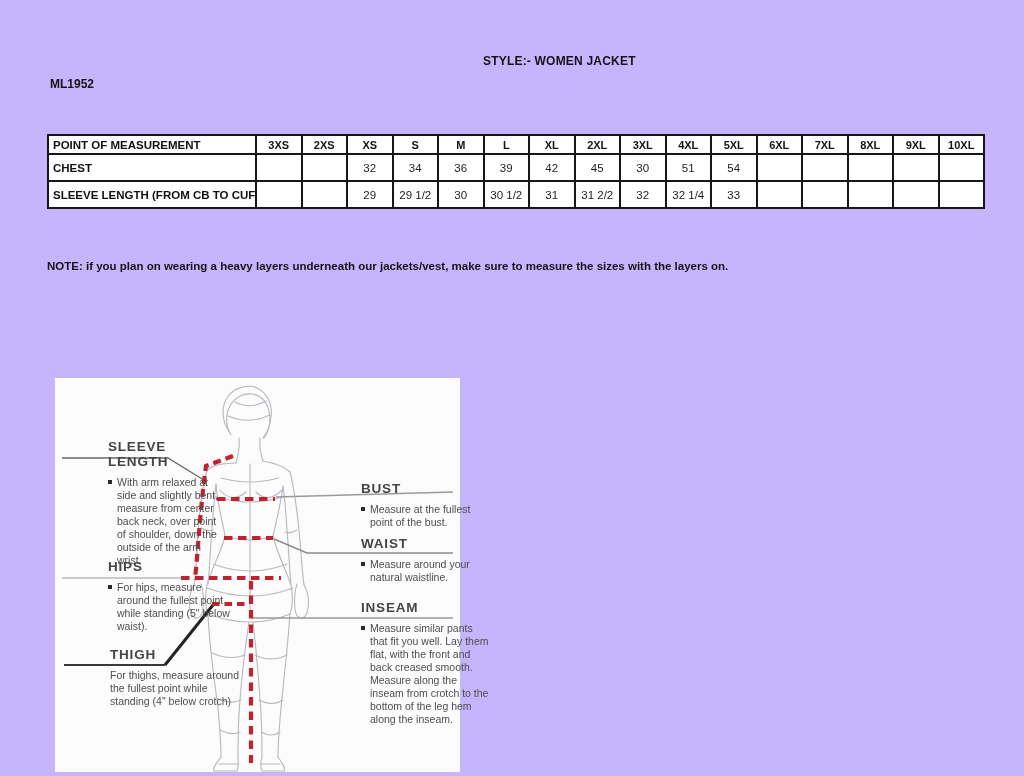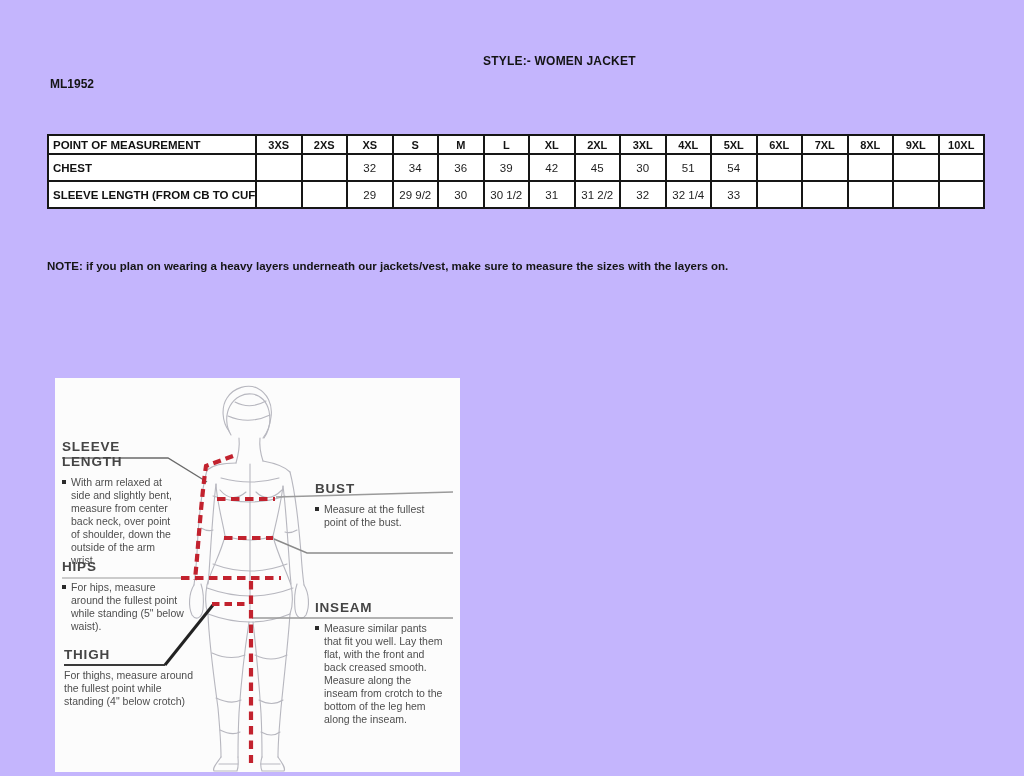--- a/index.html
+++ b/index.html
@@ -18,21 +18,21 @@
     overflow:hidden;white-space:nowrap;
   }
   table.size-table th{height:17px;font-size:11px;font-weight:bold;}
   table.size-table td{height:25px;font-size:11.5px;font-weight:normal;color:#1d1d1d;}
   table.size-table .rowlabel{width:199px;text-align:left;font-weight:bold;font-size:11.5px;padding-left:4px;color:#111;}
   
   .doc-note{position:absolute;left:47px;top:260px;font-size:11.5px;font-weight:bold;color:#151515;}
   
   .diagram{position:absolute;left:55px;top:378px;width:405px;height:394px;background:#fcfcfc;}
   .diagram svg{position:absolute;left:0;top:0;}
-  .guide{position:absolute;z-index:2;}
+  .guide{position:absolute;z-index:2;margin-left:46px;}
   .g-head{font-size:13.5px;font-weight:bold;color:#454545;letter-spacing:.8px;line-height:15px;}
   .g-desc{position:relative;margin-top:7px;padding-left:9px;font-size:10.5px;line-height:13px;color:#4e4e4e;}
   .g-desc.no-bullet{padding-left:0;}
   .bullet{position:absolute;left:0;top:4px;width:4px;height:4px;background:#2b2b2b;}
   .g-sleeve{left:7px;top:61px;width:110px;}
   .g-hips{left:7px;top:181px;width:124px;}
   .g-thigh{left:9px;top:269px;width:134px;}
   .g-bust{left:260px;top:103px;width:120px;}
   .g-waist{left:260px;top:158px;width:120px;}
   .g-inseam{left:260px;top:222px;width:130px;}
@@ -86,21 +86,21 @@
             <td></td>
             <td></td>
             <td></td>
             <td></td>
           </tr>
           <tr>
             <td class="rowlabel">SLEEVE LENGTH (FROM CB TO CUFF)</td>
             <td></td>
             <td></td>
             <td>29</td>
-            <td>29 9/2</td>
+            <td>29 1/2</td>
             <td>30</td>
             <td>30 1/2</td>
             <td>31</td>
             <td>31 2/2</td>
             <td>32</td>
             <td>32 1/4</td>
             <td>33</td>
             <td></td>
             <td></td>
             <td></td>
@@ -213,20 +213,27 @@
     </div>
 
     <div class="guide g-bust">
       <div class="g-head">BUST</div>
       <div class="g-desc">
         <span class="bullet"></span>
         <span>Measure at the fullest point of the bust.</span>
       </div>
     </div>
 
+    <div class="guide g-waist">
+      <div class="g-head">WAIST</div>
+      <div class="g-desc">
+        <span class="bullet"></span>
+        <span>Measure around your natural waistline.</span>
+      </div>
+    </div>
 
     <div class="guide g-inseam">
       <div class="g-head">INSEAM</div>
       <div class="g-desc">
         <span class="bullet"></span>
         <span>Measure similar pants that fit you well. Lay them flat, with the front and back creased smooth. Measure along the inseam from crotch to the bottom of the leg hem along the inseam.</span>
       </div>
     </div>
 
   </div>

